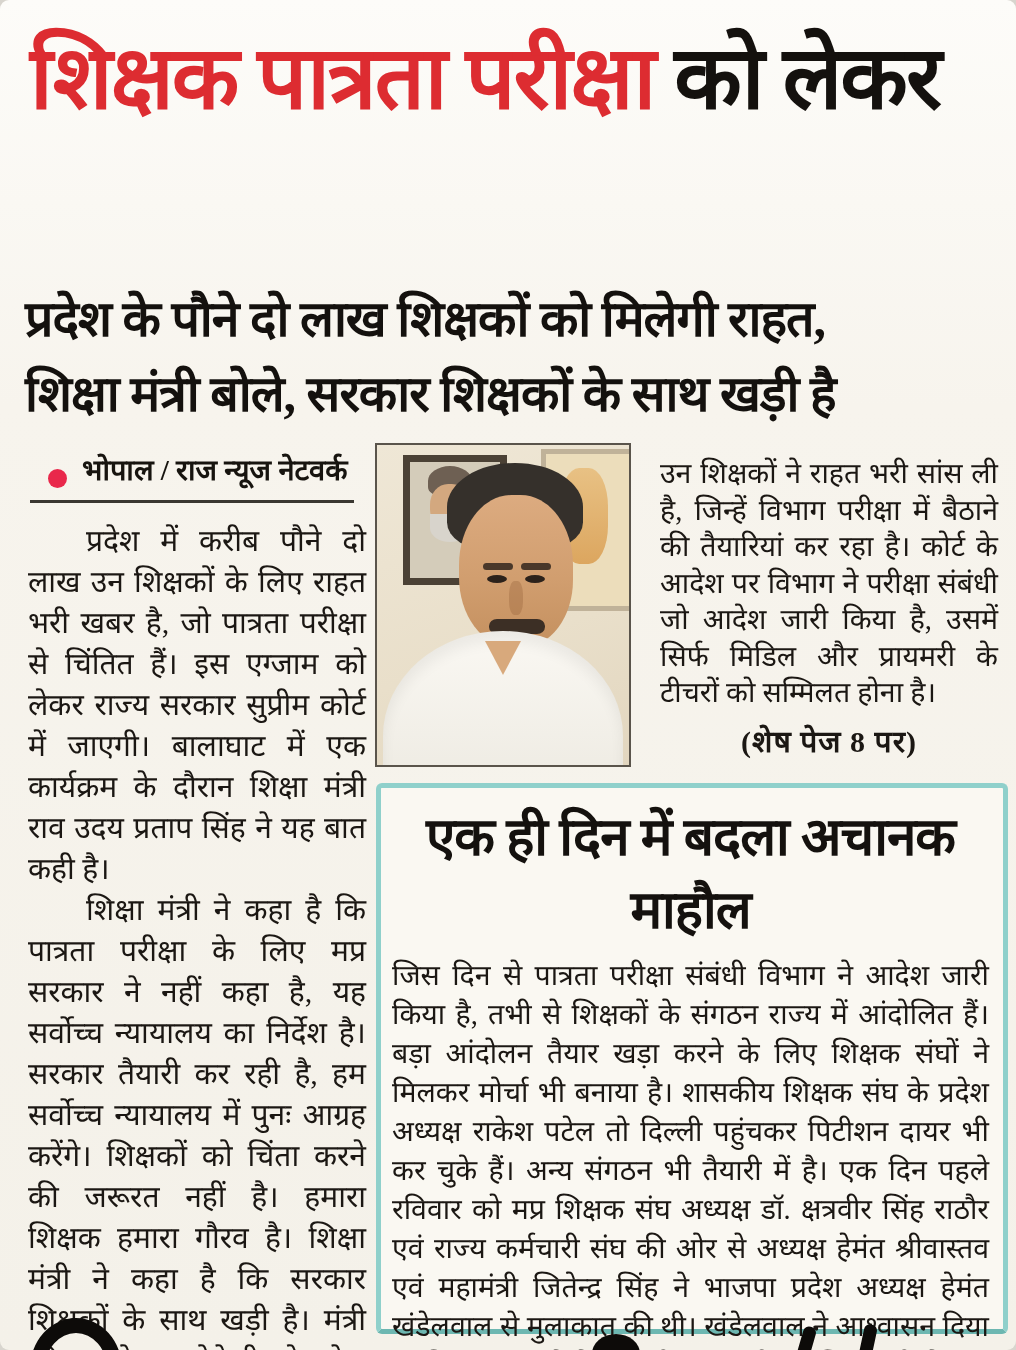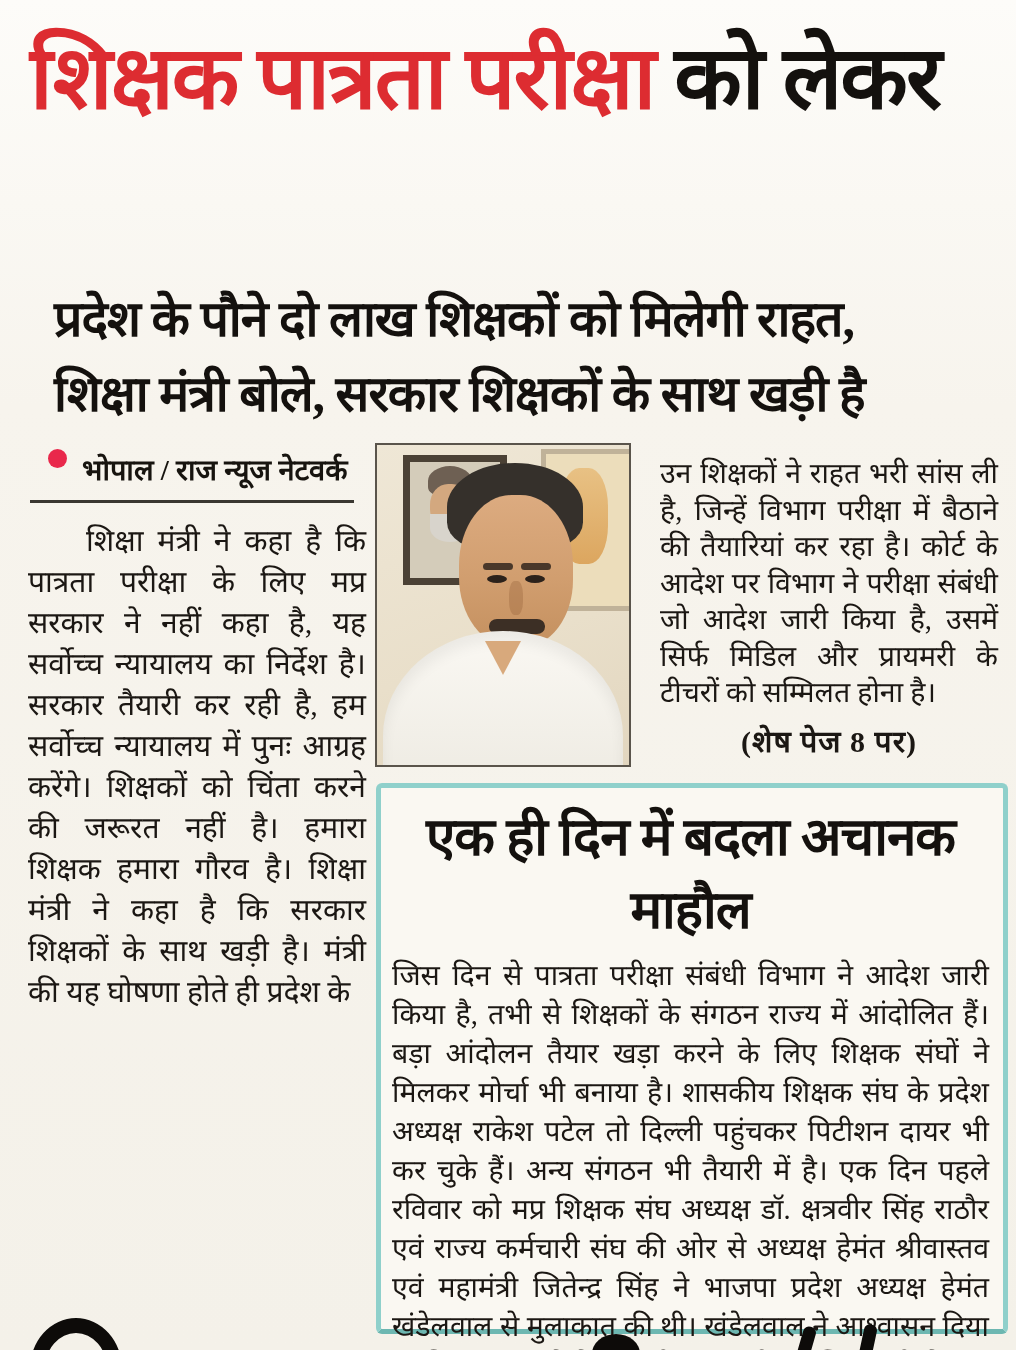--- a/index.html
+++ b/index.html
@@ -1,30 +1,31 @@
 <!DOCTYPE html>
 <html><head>
 <meta charset="utf-8">
 <style>
   html,body{margin:0;padding:0;background:#d8d5ce;}
   .page{
     position:relative;width:1016px;height:1350px;margin:0 auto;
     background:linear-gradient(180deg,#fdfcf9 0%,#f7f4ed 30%,#f4f1e9 100%);
     overflow:hidden;color:#1b1815;
     font-family:"Liberation Serif","DejaVu Sans",serif;
+    border-radius:9px;
   }
   
   .headline{position:absolute;left:30px;top:22px;width:980px;}
   .h-line{font-size:88px;font-weight:700;line-height:1.3;letter-spacing:-2px;white-space:nowrap;color:#14110e;}
   .h-red{color:#dd2c31;}
   .h-black-suffix{margin-left:20px;}
   
-  .subhead{position:absolute;left:54px;top:282px;width:945px;font-size:50px;font-weight:700;line-height:1.5;letter-spacing:-1px;color:#14110e;white-space:nowrap;}
+  .subhead{position:absolute;left:25px;top:282px;width:945px;font-size:50px;font-weight:700;line-height:1.5;letter-spacing:-1px;color:#14110e;white-space:nowrap;}
   
-  .byline{position:absolute;left:48px;top:449px;display:flex;align-items:flex-start;gap:15px;font-size:29px;font-weight:700;color:#17140f;}
+  .byline{position:absolute;left:48px;top:449px;display:flex;align-items:flex-end;gap:15px;font-size:29px;font-weight:700;color:#17140f;}
   .byline-dot{width:19px;height:19px;border-radius:50%;background:#e9284b;flex:0 0 auto;}
   .byline-rule{position:absolute;left:30px;top:500px;width:324px;height:3px;background:#3a3731;}
   
   .photo{position:absolute;left:375px;top:443px;width:252px;height:320px;border:2px solid #5a544b;background:#ece3d0;overflow:hidden;}
   .photo .wall{position:absolute;inset:0;background:linear-gradient(160deg,#efe7d6 0%,#e9dfca 60%,#e2d6bf 100%);}
   .frame1{position:absolute;left:26px;top:10px;width:90px;height:116px;border:7px solid #4b4135;background:#d4ccba;}
   .frame1 .f-hair{position:absolute;left:18px;top:4px;width:44px;height:30px;border-radius:50% 50% 30% 30%;background:#6e6053;}
   .frame1 .f-face{position:absolute;left:20px;top:22px;width:40px;height:46px;border-radius:45%;background:#d3a87f;}
   .frame1 .f-beard{position:absolute;left:20px;top:52px;width:40px;height:28px;border-radius:0 0 50% 50%;background:#d8d4cc;}
   .frame2{position:absolute;right:-8px;top:4px;width:86px;height:152px;border:5px solid #c0b299;background:#ecddbb;}
@@ -104,20 +105,21 @@
     <div class="man-kurta"></div>
     <div class="kurta-v"></div>
   </div>
 
   <div class="right-col">
     <p>उन शिक्षकों ने राहत भरी सांस ली है, जिन्हें विभाग परीक्षा में बैठाने की तैयारियां कर रहा है। कोर्ट के आदेश पर विभाग ने परीक्षा संबंधी जो आदेश जारी किया है, उसमें सिर्फ मिडिल और प्रायमरी के टीचरों को सम्मिलत होना है।</p>
     <div class="jump-note">(शेष पेज 8 पर)</div>
   </div>
 
   <div class="left-col">
+    <p>प्रदेश में करीब पौने दो लाख उन शिक्षकों के लिए राहत भरी खबर है, जो पात्रता परीक्षा से चिंतित हैं। इस एग्जाम को लेकर राज्य सरकार सुप्रीम कोर्ट में जाएगी। बालाघाट में एक कार्यक्रम के दौरान शिक्षा मंत्री राव उदय प्रताप सिंह ने यह बात कही है।</p>
     <p>शिक्षा मंत्री ने कहा है कि पात्रता परीक्षा के लिए मप्र सरकार ने नहीं कहा है, यह सर्वोच्च न्यायालय का निर्देश है। सरकार तैयारी कर रही है, हम सर्वोच्च न्यायालय में पुनः आग्रह करेंगे। शिक्षकों को चिंता करने की जरूरत नहीं है। हमारा शिक्षक हमारा गौरव है। शिक्षा मंत्री ने कहा है कि सरकार शिक्षकों के साथ खड़ी है। मंत्री की यह घोषणा होते ही प्रदेश के</p>
   </div>
 
   <section class="sidebox">
     <h2 class="sidebox-heading">एक ही दिन में बदला अचानक माहौल</h2>
     <p class="sidebox-body">जिस दिन से पात्रता परीक्षा संबंधी विभाग ने आदेश जारी किया है, तभी से शिक्षकों के संगठन राज्य में आंदोलित हैं। बड़ा आंदोलन तैयार खड़ा करने के लिए शिक्षक संघों ने मिलकर मोर्चा भी बनाया है। शासकीय शिक्षक संघ के प्रदेश अध्यक्ष राकेश पटेल तो दिल्ली पहुंचकर पिटीशन दायर भी कर चुके हैं। अन्य संगठन भी तैयारी में है। एक दिन पहले रविवार को मप्र शिक्षक संघ अध्यक्ष डॉ. क्षत्रवीर सिंह राठौर एवं राज्य कर्मचारी संघ की ओर से अध्यक्ष हेमंत श्रीवास्तव एवं महामंत्री जितेन्द्र सिंह ने भाजपा प्रदेश अध्यक्ष हेमंत खंडेलवाल से मुलाकात की थी। खंडेलवाल ने आश्वासन दिया था कि इस मामले में शीघ्र ही मुख्यमंत्री एवं शिक्षामंत्री से बात की जाएगी।</p>
   </section>
 
   <div class="cut-ring"></div>
   <div class="cut cut-blob"></div>

